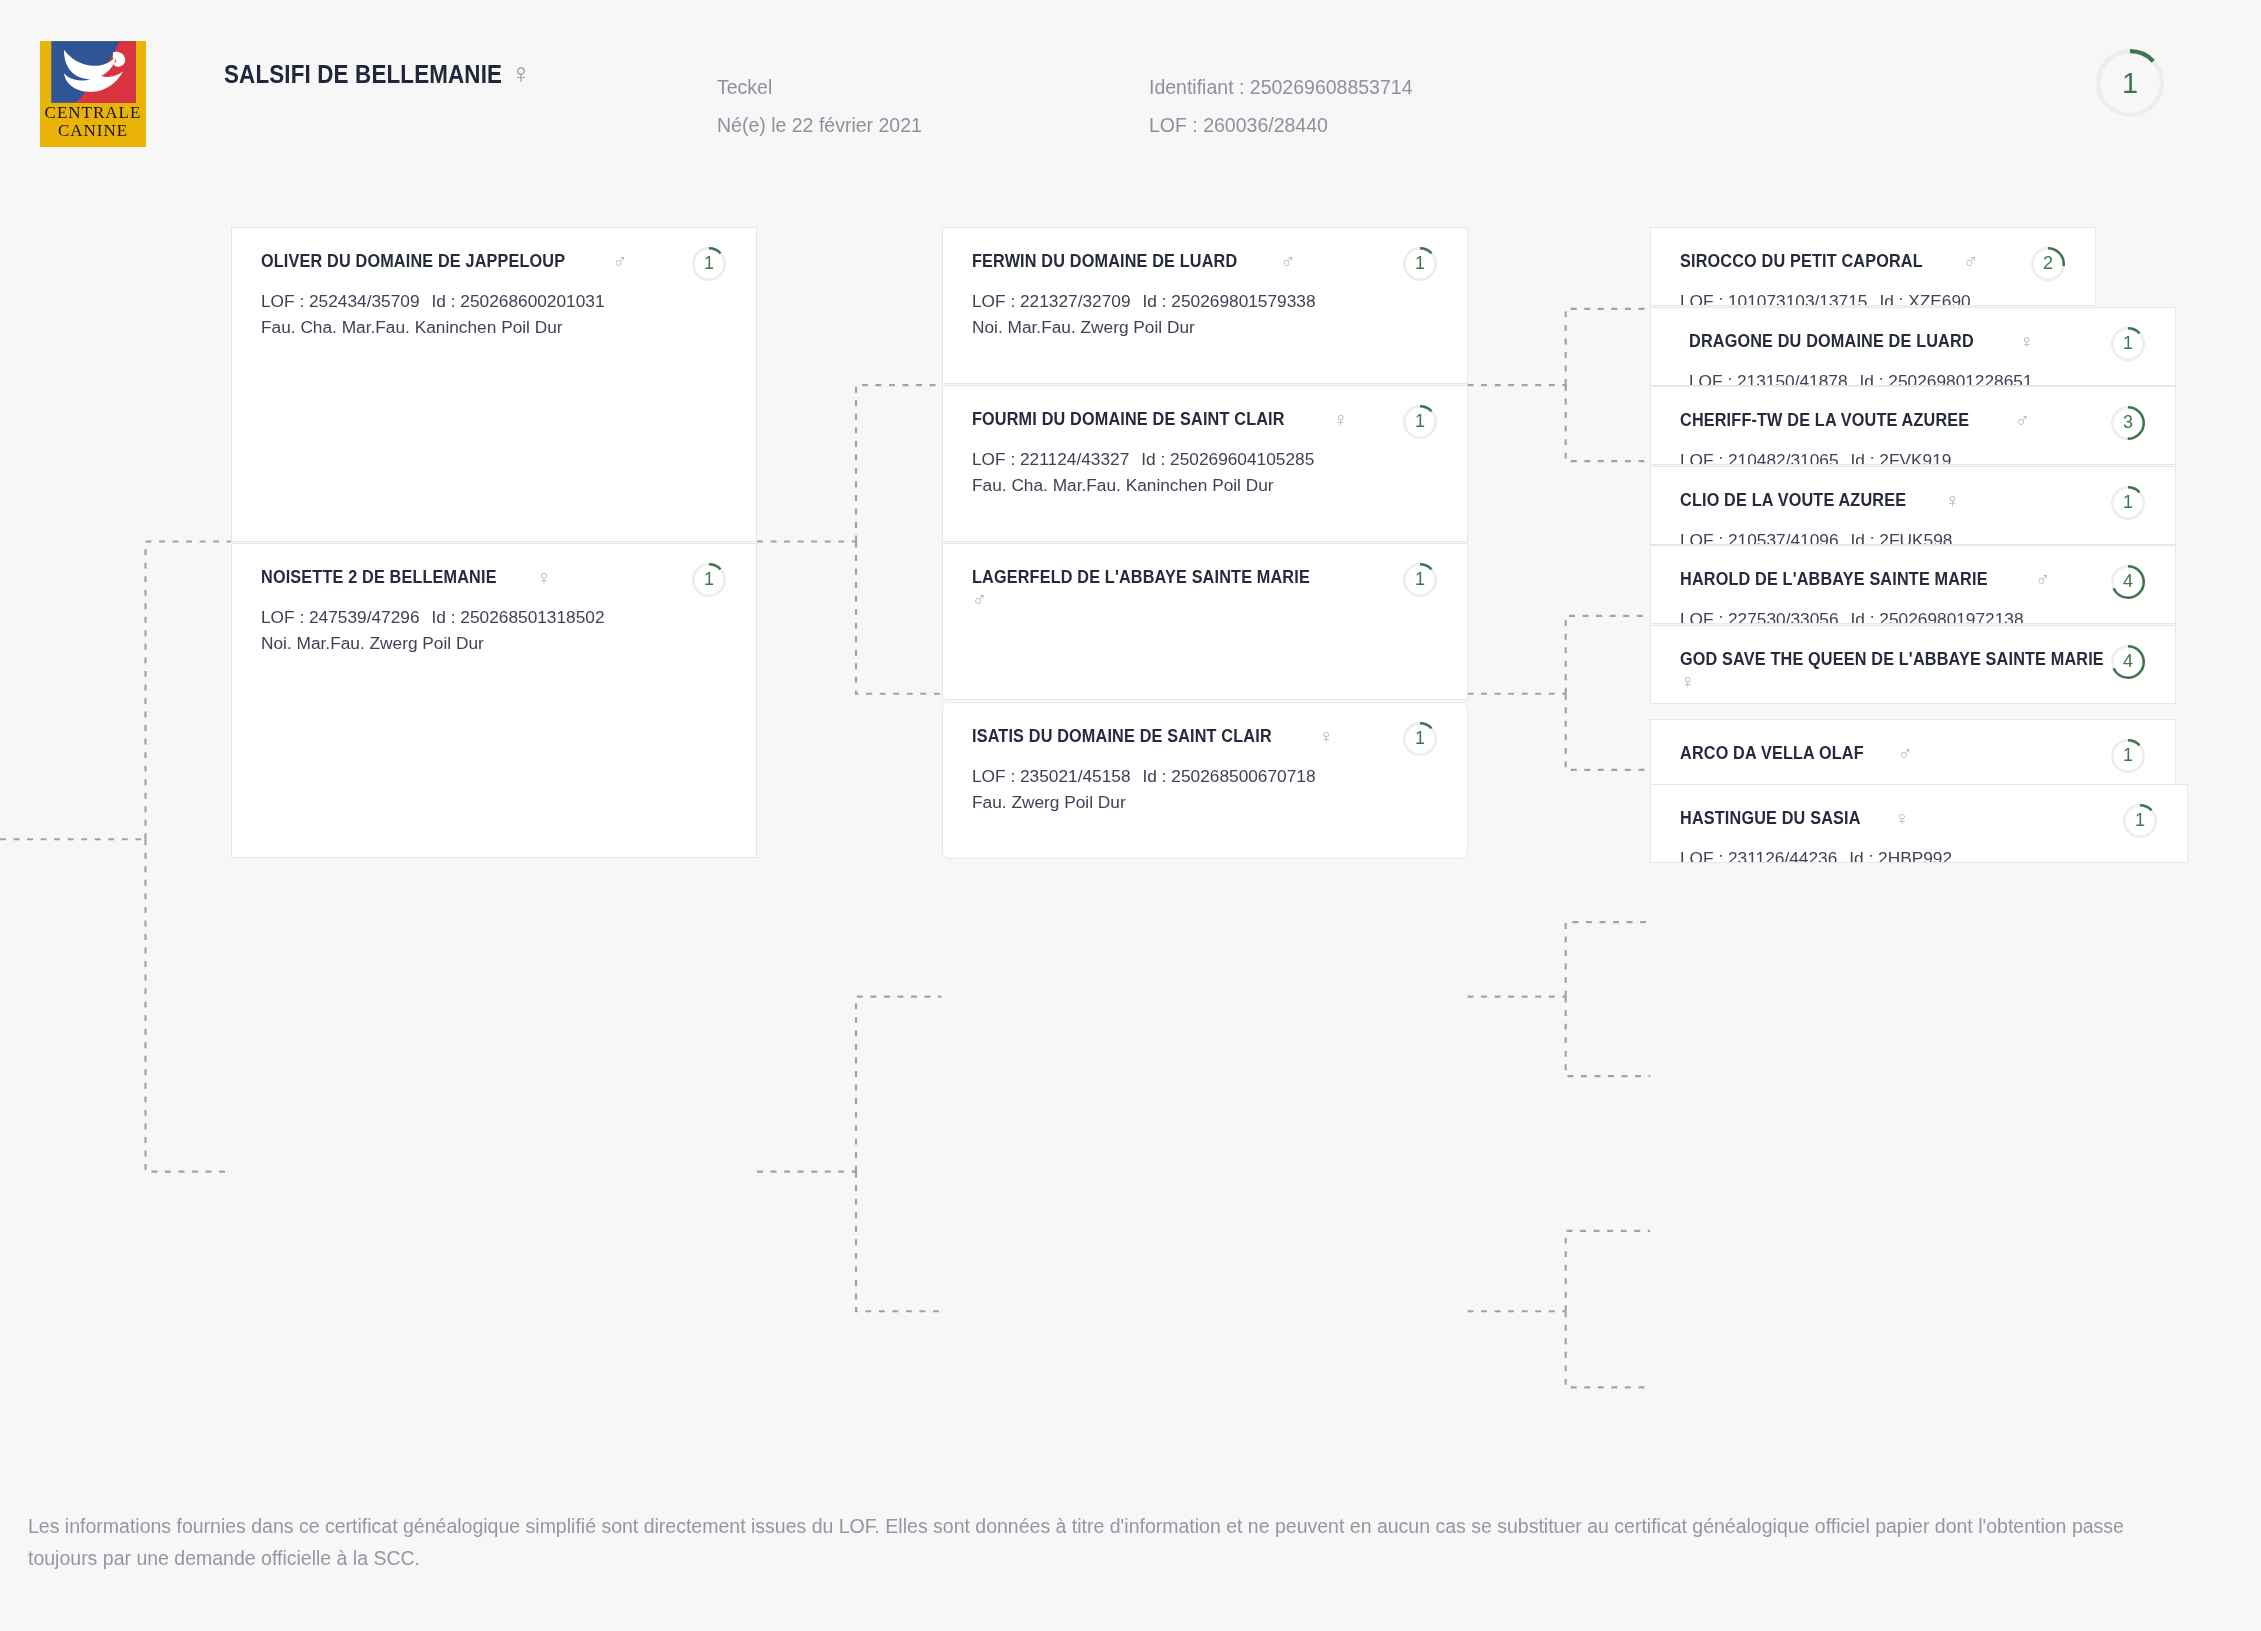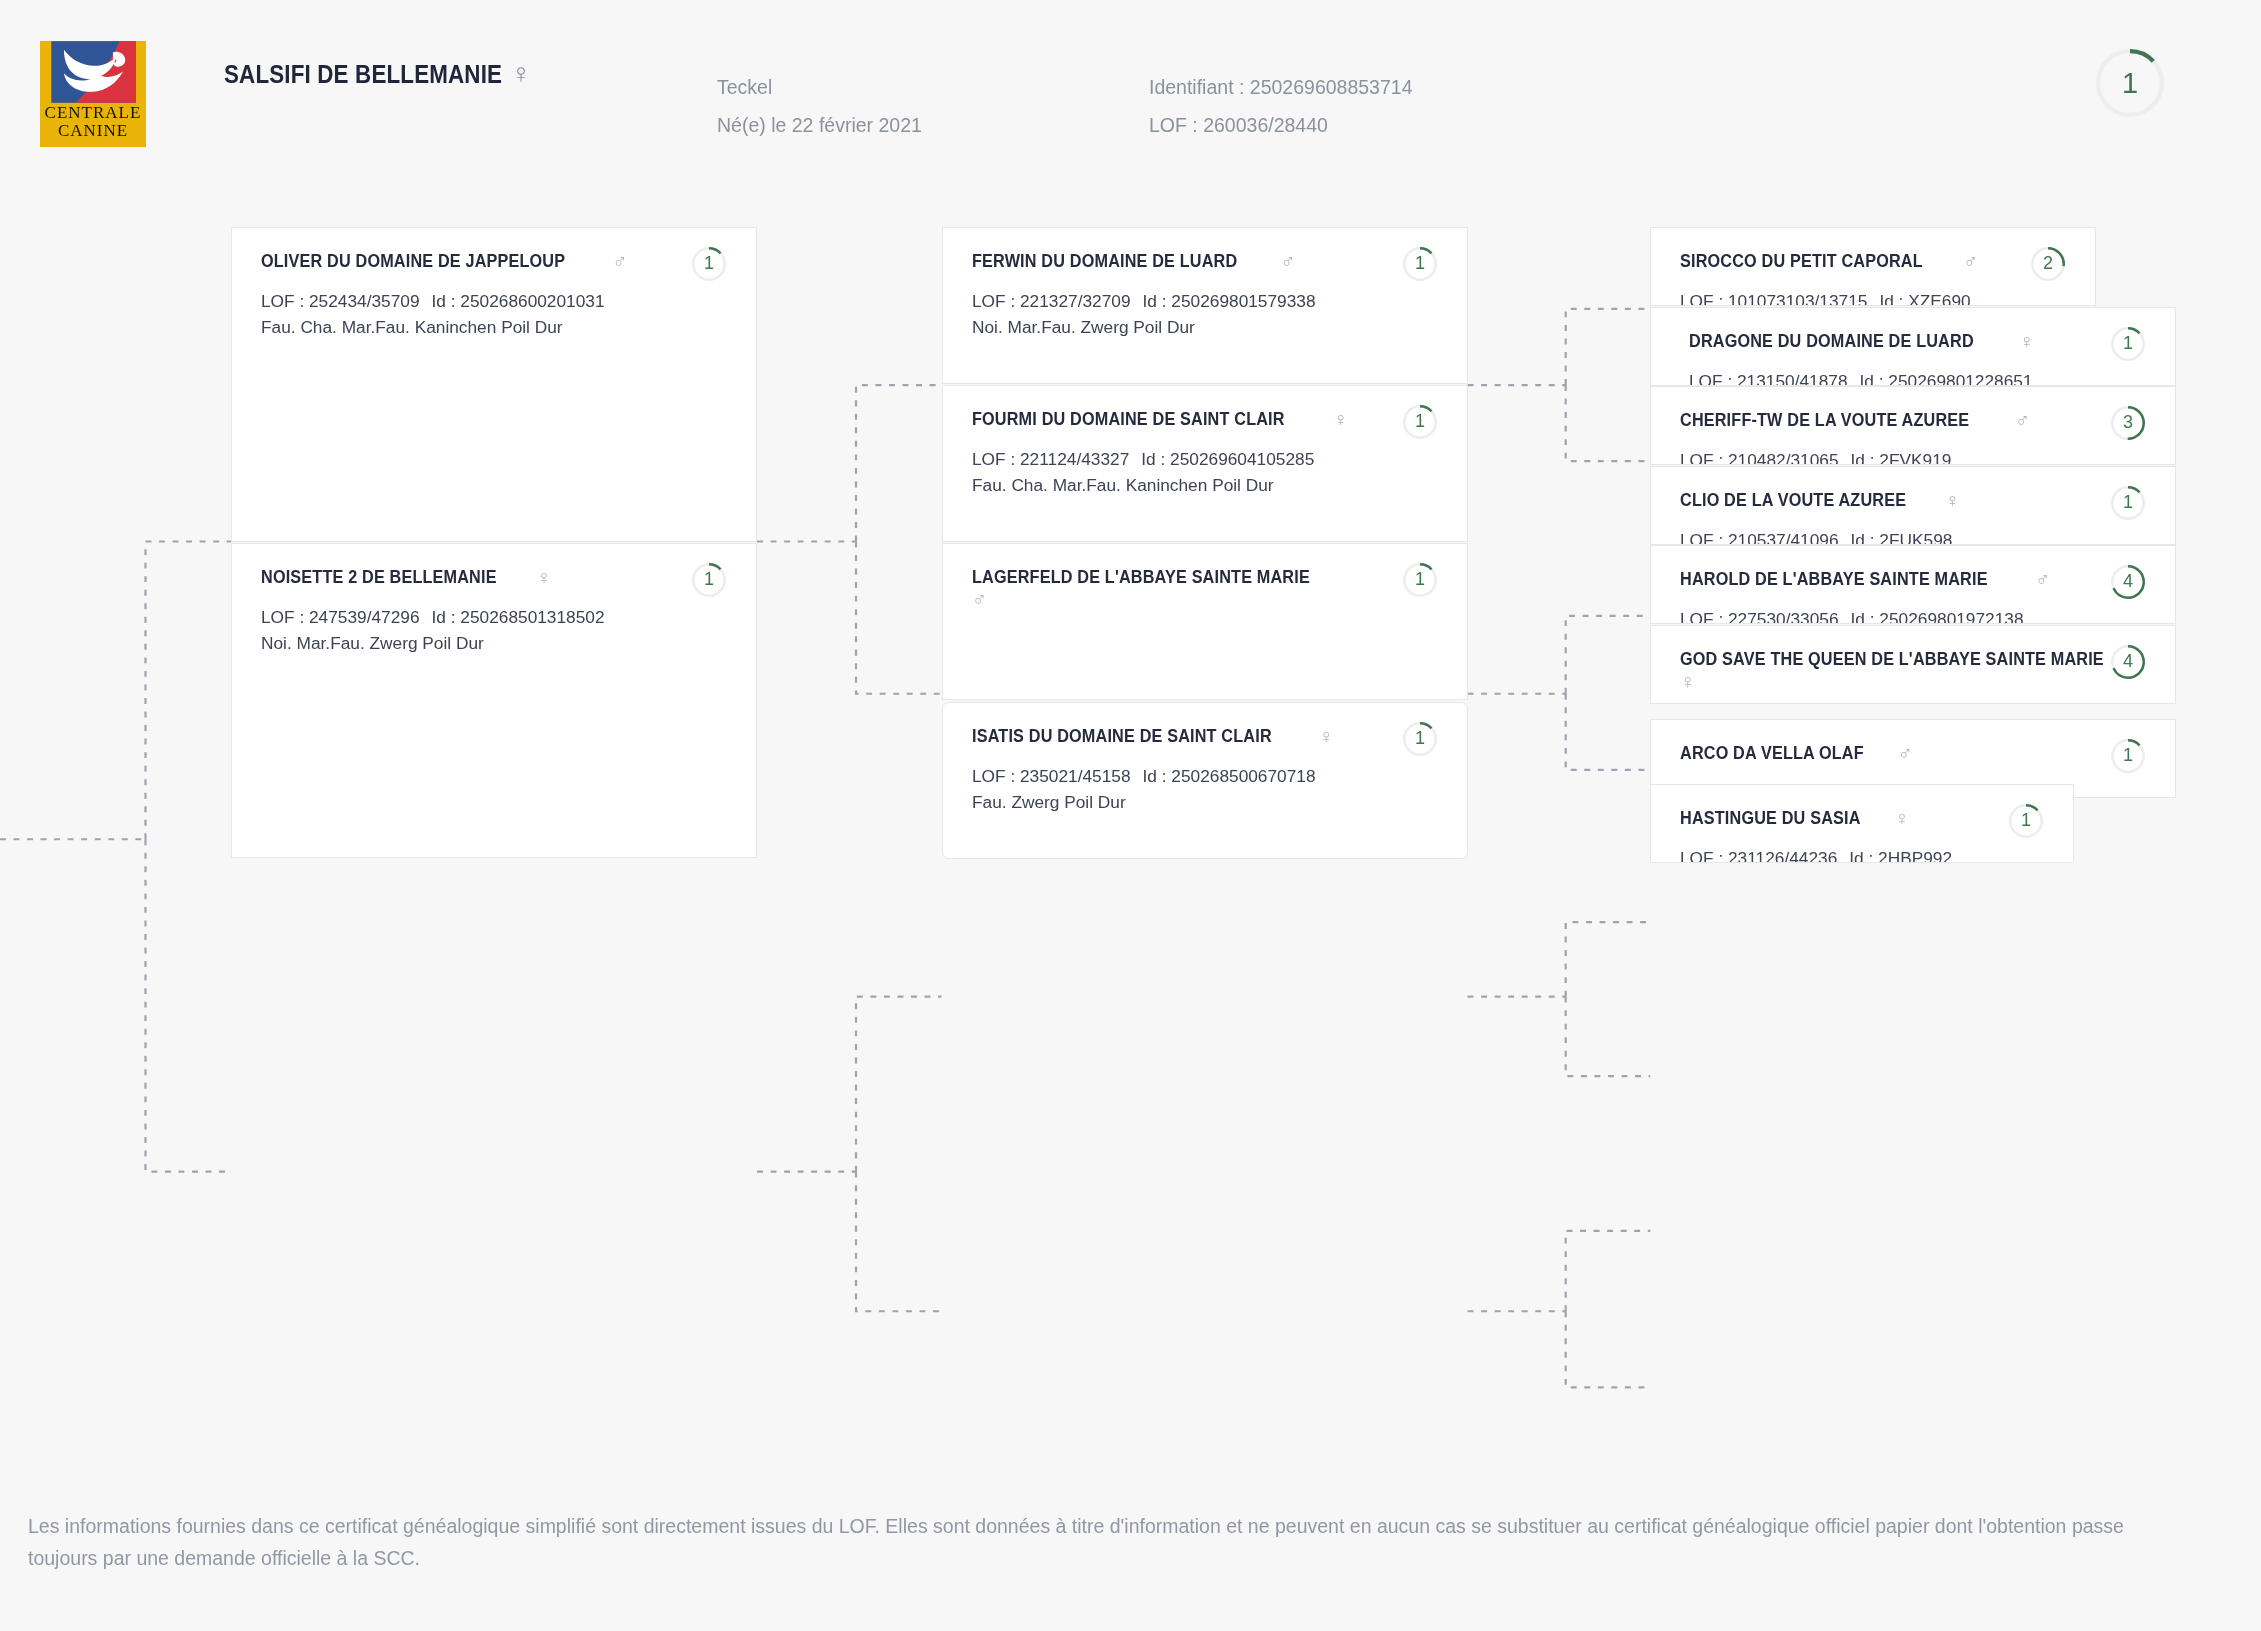--- a/index.html
+++ b/index.html
@@ -422,21 +422,21 @@
             <circle cx="20" cy="20" r="18.5" fill="none" stroke="#ededed" stroke-width="3"></circle>
             <circle cx="20" cy="20" r="18.5" fill="none" stroke="#3f7650" stroke-width="3" stroke-linecap="butt" stroke-dasharray="15.111060663766905 101.12786751905544" transform="rotate(-90 20 20)"></circle>
           </svg>
           <div class="num" style="font-size:18px">1</div>
         </div>
       </div>
       <div class="card-lines">
         <div class="card-line"><span>LOF : 231186/33073</span><span class="gap"></span><span>Id : 981098102584117</span></div>
       </div>
     </div>
-    <div class="card" style="top: 557px; height: 79px; width: 424px; left: 0px;">
+    <div class="card" style="top: 557px; height: 79px; width: 538px; left: 0px;">
       <div class="card-head">
         <div class="card-name-wrap">
           <div class="card-name">HASTINGUE DU SASIA</div>
           <div class="card-sex">♀</div>
         </div>
         <div class="badge-slot ring">
           <svg width="34" height="34" viewBox="0 0 40 40">
             <circle cx="20" cy="20" r="18.5" fill="none" stroke="#ededed" stroke-width="3"></circle>
             <circle cx="20" cy="20" r="18.5" fill="none" stroke="#3f7650" stroke-width="3" stroke-linecap="butt" stroke-dasharray="15.111060663766905 101.12786751905544" transform="rotate(-90 20 20)"></circle>
           </svg>

